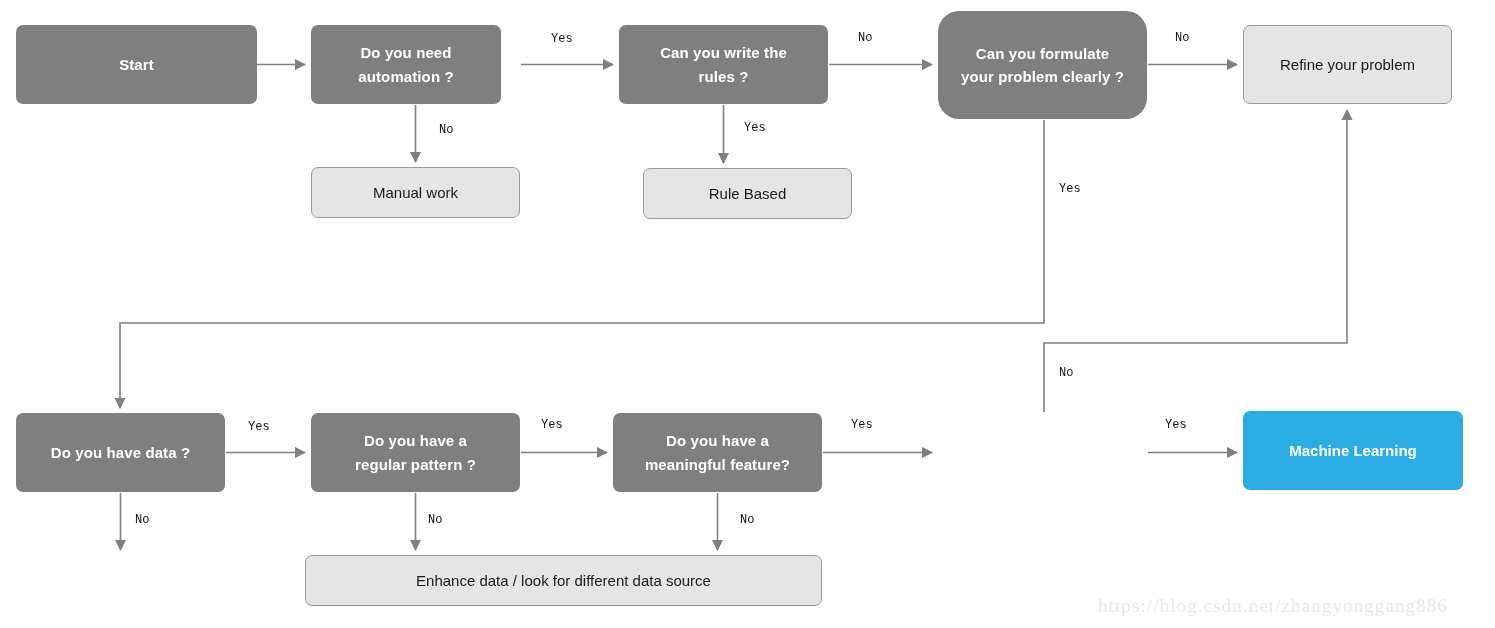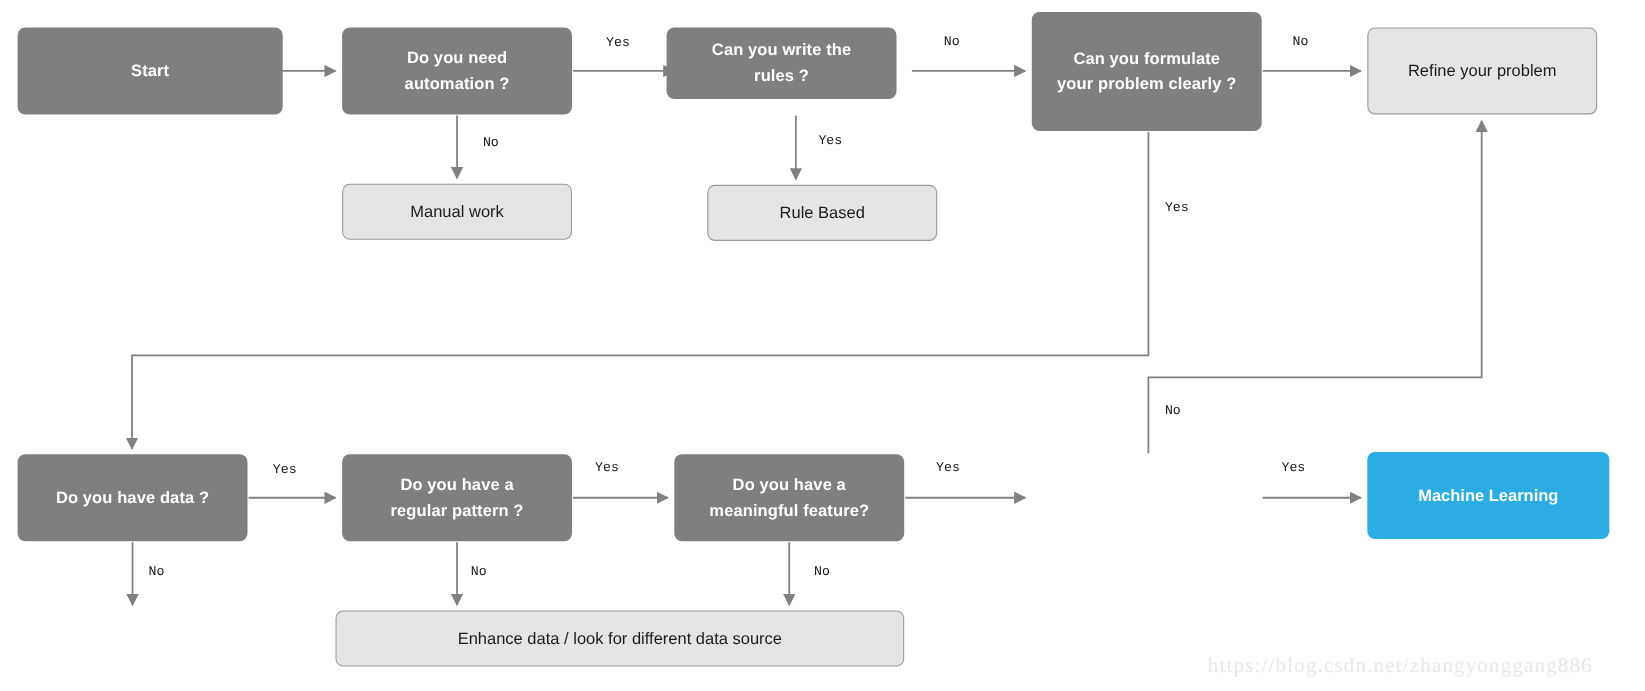--- a/index.html
+++ b/index.html
@@ -112,33 +112,33 @@
 
       <path d="M 1148 452.5 L 1237 452.5" marker-end="url(#arrow)"></path>
 
       <path d="M 1044 412 L 1044 343 L 1347 343 L 1347 110" marker-end="url(#arrow)"></path>
     </g>
   </svg>
 
   <div class="node decision" style="left:16px;  top:25px;  width:241px; height:79px;">
       <span class="label-inner">Start</span>
     </div>
-  <div class="node decision" style="left:311px; top:25px;  width:209px; height:79px;align-items:center;">
+  <div class="node decision" style="left:311px; top:25px;  width:190px; height:79px;align-items:center;">
       <span class="label-inner">Do you need<br>automation ?</span>
     </div>
   <div class="node terminal" style="left:311px; top:167px; width:209px; height:51px;">
       <span class="label-inner">Manual work</span>
     </div>
-  <div class="node decision" style="left:606px; top:25px;  width:209px; height:65px;">
+  <div class="node decision" style="left:619px; top:25px;  width:209px; height:79px;">
       <span class="label-inner">Can you write the<br>rules ?</span>
     </div>
   <div class="node terminal" style="left:619px; top:168px; width:209px; height:51px;margin-left:24px;">
       <span class="label-inner">Rule Based</span>
     </div>
-  <div class="node decision" style="left:938px; top:11px;  width:209px; height:108px;">
+  <div class="node decision" style="left:938px; top:11px;  width:209px; height:108px;border-radius:21px;">
       <span class="label-inner">Can you formulate<br>your problem clearly ?</span>
     </div>
   <div class="node terminal" style="left:1243px;top:25px;  width:209px; height:79px;">
       <span class="label-inner">Refine your problem</span>
     </div>
   <div class="node decision" style="left:16px;  top:413px; width:209px; height:79px;">
       <span class="label-inner">Do you have data  ?</span>
     </div>
   <div class="node decision" style="left:311px; top:413px; width:209px; height:79px;">
       <span class="label-inner">Do you have a<br>regular pattern ?</span>

